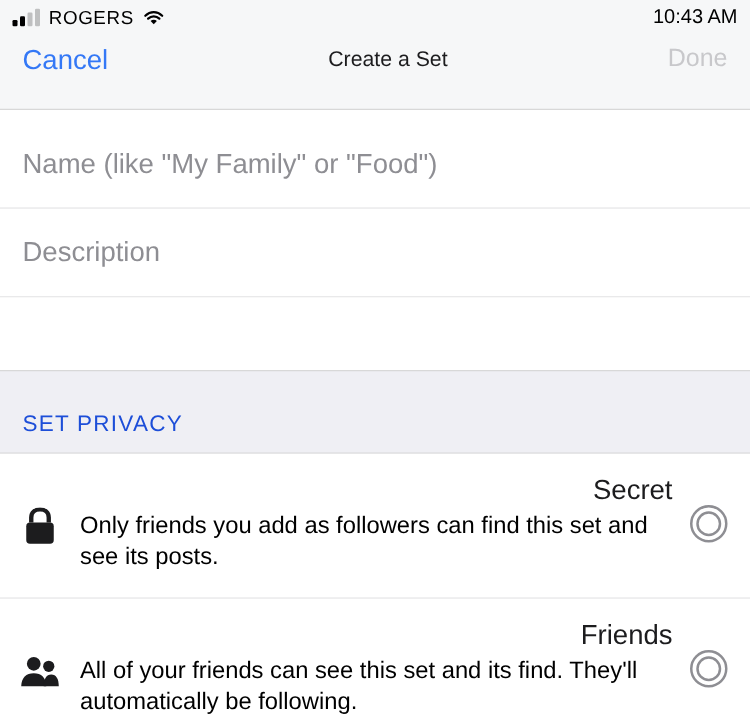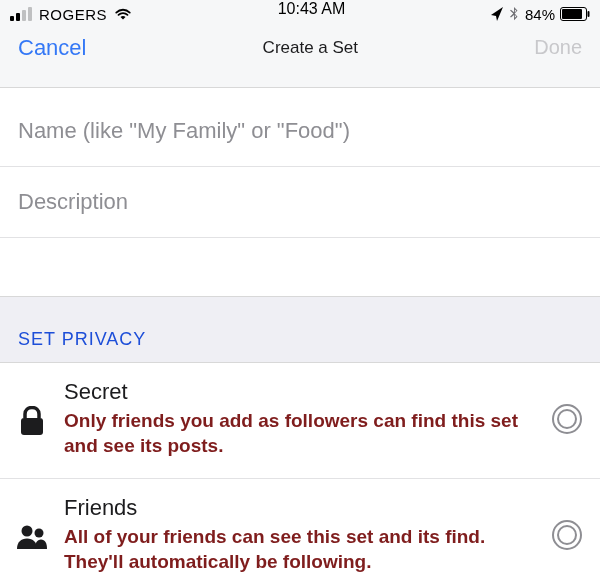--- a/index.html
+++ b/index.html
@@ -14,20 +14,21 @@
       height: 576px;
       background: #fff;
       overflow: hidden;
     }
 
     
     .status-bar {
       height: 28px;
       background: #f6f7f8;
       display: flex;
+      align-items: center;
       justify-content: space-between;
       padding: 0 10px;
       font-size: 15px;
       font-weight: 600;
       color: #000;
     }
     .status-left { display: flex; align-items: center; gap: 1px; }
     .signal-bars { display: flex; align-items: flex-end; gap: 2px; margin-right: 6px; }
     .bar { width: 4px; background: #000; border-radius: 1px; }
     .bar.b1 { height: 5px; }
@@ -112,25 +113,26 @@
       margin-top: 4px;
     }
     .option-text {
       flex: 1;
     }
     .option-title {
       color: #1c1c1e;
       font-size: 22px;
       font-weight: 400;
       margin-bottom: 4px;
+      text-align: right;
     }
     .option-desc {
-      color: #7f1d1d;
+      color: #000000;
       font-size: 19px;
-      font-weight: 700;
+      font-weight: 400;
       line-height: 1.3;
     }
     .radio {
       width: 30px;
       height: 30px;
       border-radius: 50%;
       border: 2px solid #8e8e93;
       position: relative;
       flex-shrink: 0;
     }
@@ -154,34 +156,20 @@
       <div class="bar b4"></div>
     </div>
     <span class="carrier">ROGERS</span>
     <svg class="wifi-icon" viewBox="0 0 20 14">
       <path d="M10 13 L7.2 10.2 C8 9.5 9 9.1 10 9.1 C11 9.1 12 9.5 12.8 10.2 Z" fill="#000"></path>
       <path d="M5 8 C6.4 6.7 8.1 6 10 6 C11.9 6 13.6 6.7 15 8" stroke="#000" stroke-width="2" fill="none" stroke-linecap="round"></path>
       <path d="M2.5 5.4 C4.6 3.4 7.2 2.3 10 2.3 C12.8 2.3 15.4 3.4 17.5 5.4" stroke="#000" stroke-width="2" fill="none" stroke-linecap="round"></path>
     </svg>
   </div>
   <div class="status-center">10:43 AM</div>
-  <div class="status-right">
-    <svg class="loc-icon" viewBox="0 0 12 14">
-      <path d="M0 8 L12 0 L6 14 L5 9 Z" fill="#000"></path>
-    </svg>
-    <svg class="bt-icon" viewBox="0 0 10 16">
-      <path d="M5 0 L9 4 L5.8 7.5 L9 11 L5 15 L5 9 L1.5 12 L0.5 11 L4.2 7.5 L0.5 4 L1.5 3 L5 6 L5 0 Z M6 2.8 L6 6 L7.6 4.3 Z M6 9 L6 12.2 L7.6 10.7 Z" fill="#6e6e73"></path>
-    </svg>
-    <span class="battery-pct">84%</span>
-    <svg class="battery-icon" viewBox="0 0 30 14">
-      <rect x="0.5" y="0.5" width="26" height="13" rx="2.5" fill="none" stroke="#000" stroke-width="1"></rect>
-      <rect x="2" y="2" width="20" height="10" rx="1" fill="#000"></rect>
-      <rect x="27.5" y="4" width="2" height="6" rx="1" fill="#000"></rect>
-    </svg>
-  </div>
 </div>
 
 <div class="nav-bar">
   <div class="nav-left">Cancel</div>
   <div class="nav-title">Create a Set</div>
   <div class="nav-right">Done</div>
 </div>
 
 <div class="input-row first">
   <span class="input-placeholder">Name (like "My Family" or "Food")</span>

